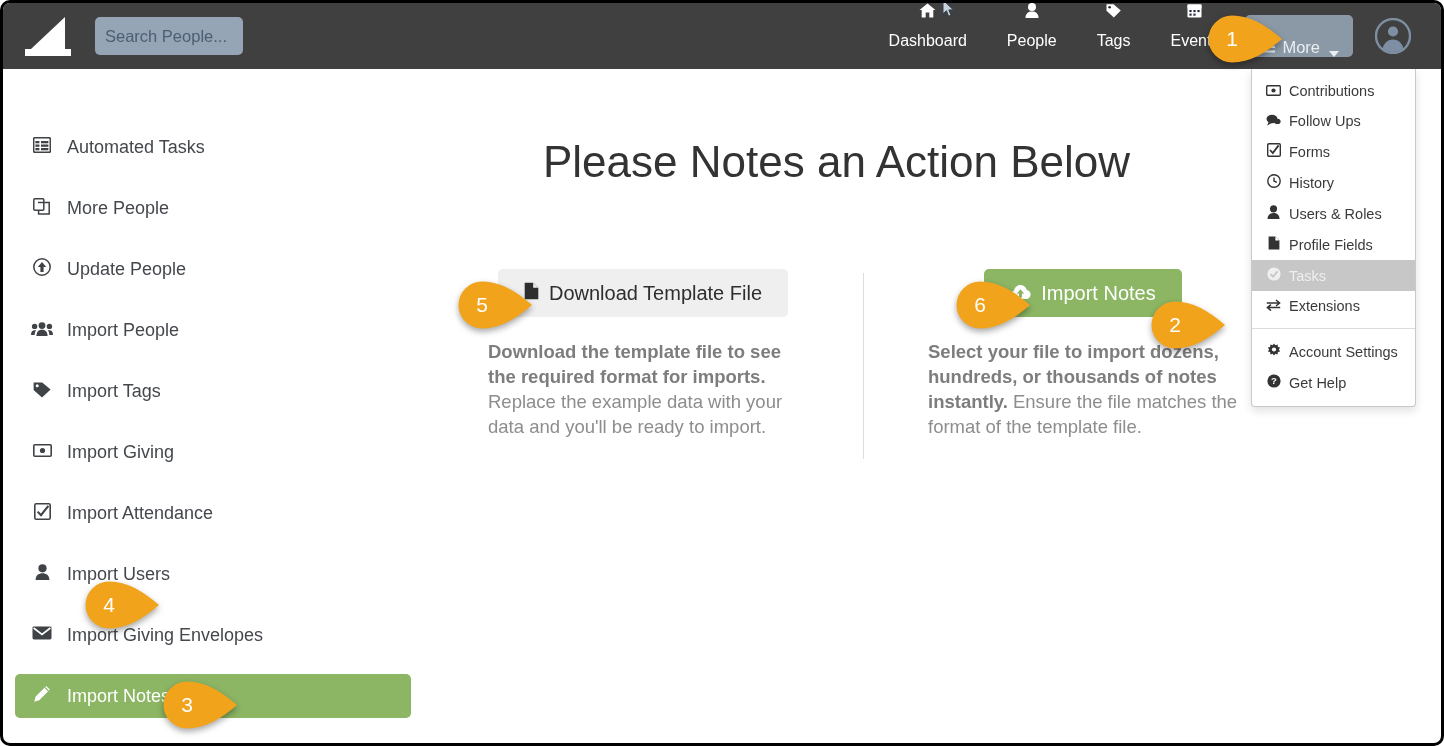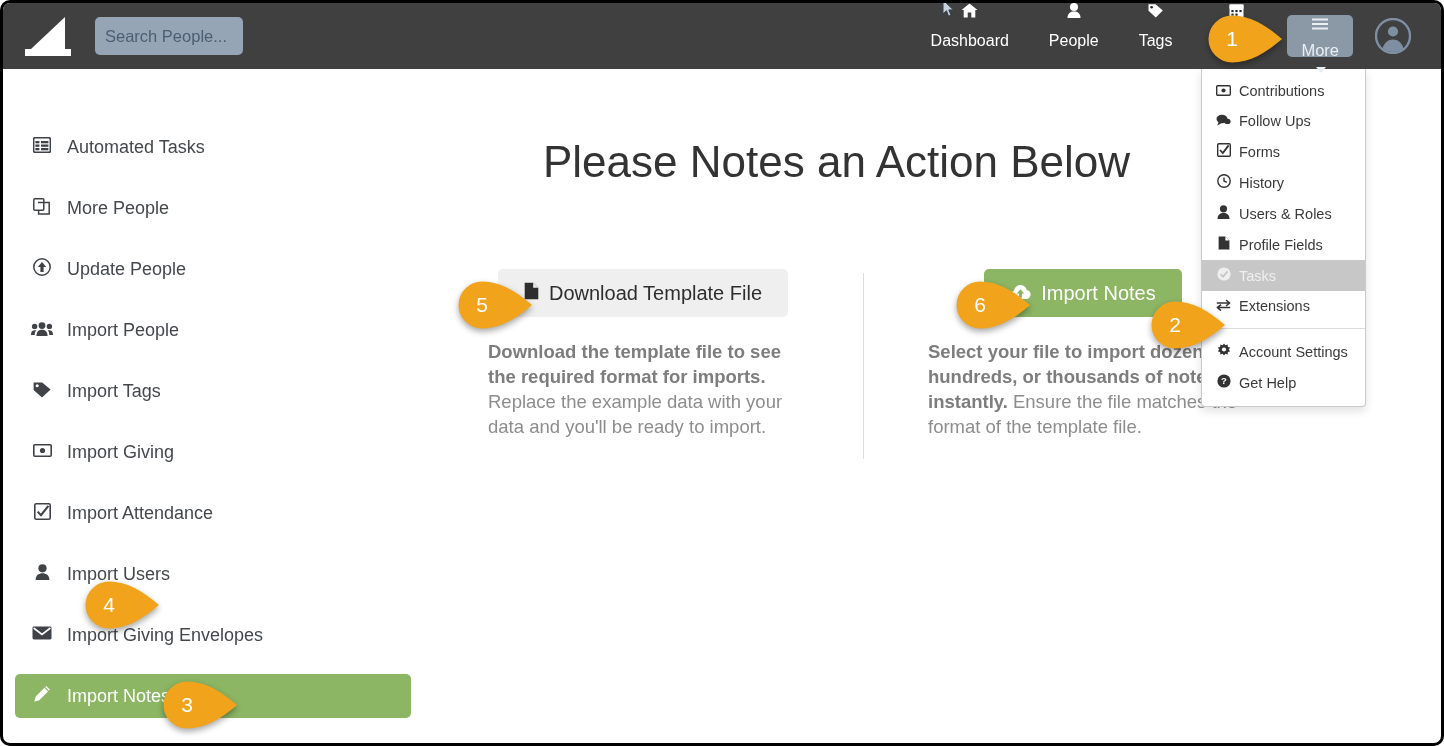--- a/index.html
+++ b/index.html
@@ -92,45 +92,44 @@
   }
   .nav-link .nav-ico { font-size: 15px; line-height: 1; display: inline-block; }
   #nav-more {
     background: #8b98a6;
     border-radius: 5px;
     height: 42px;
     padding: 0 14px;
     margin-left: 6px;
     color: #e9eef3;
     display: flex;
-    align-items: center;
+    align-items: flex-end;
     gap: 7px;
     font-size: 16.5px;
     cursor: pointer;
-    flex-direction: column;
   }
   #nav-more .caret {
     width: 0; height: 0;
     border-left: 5px solid transparent;
     border-right: 5px solid transparent;
     border-top: 6px solid #e9eef3;
     margin-left: 2px;
   }
   #avatar {
     margin-left: 22px;
     margin-right: 18px;
     width: 36px; height: 36px;
     flex: 0 0 auto;
   }
 
   
   #more-dropdown {
     position: absolute;
     top: 66px;
-    left: 1198px;
+    left: 1248px;
     width: 165px;
     background: #ffffff;
     border: 1px solid #c9c9c9;
     border-top: none;
     border-radius: 0 0 4px 4px;
     box-shadow: 0 4px 10px rgba(0,0,0,0.12);
     padding: 7px 0 8px 0;
     z-index: 25;
     box-sizing: border-box;
   }

